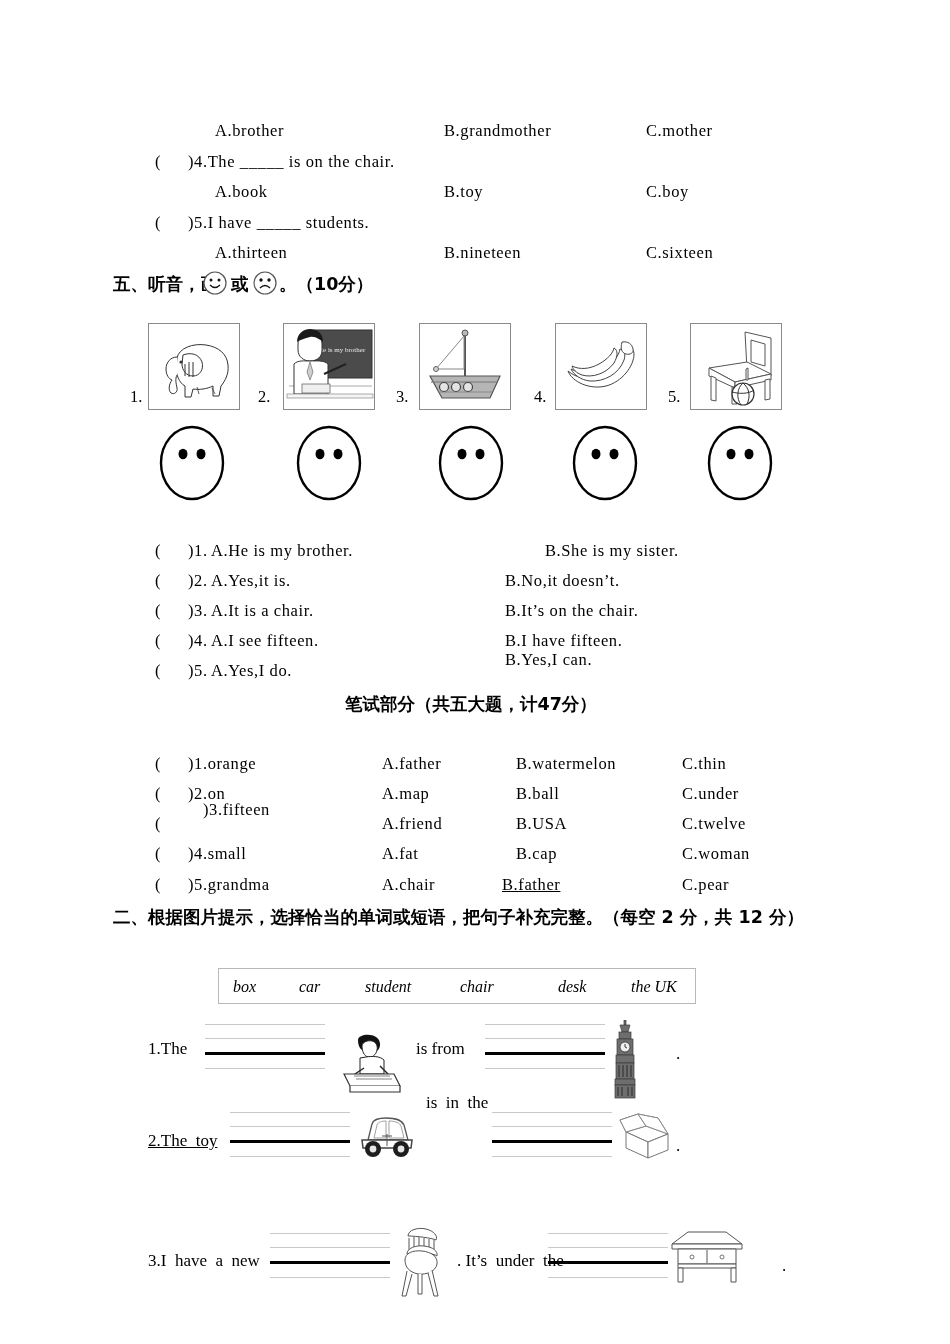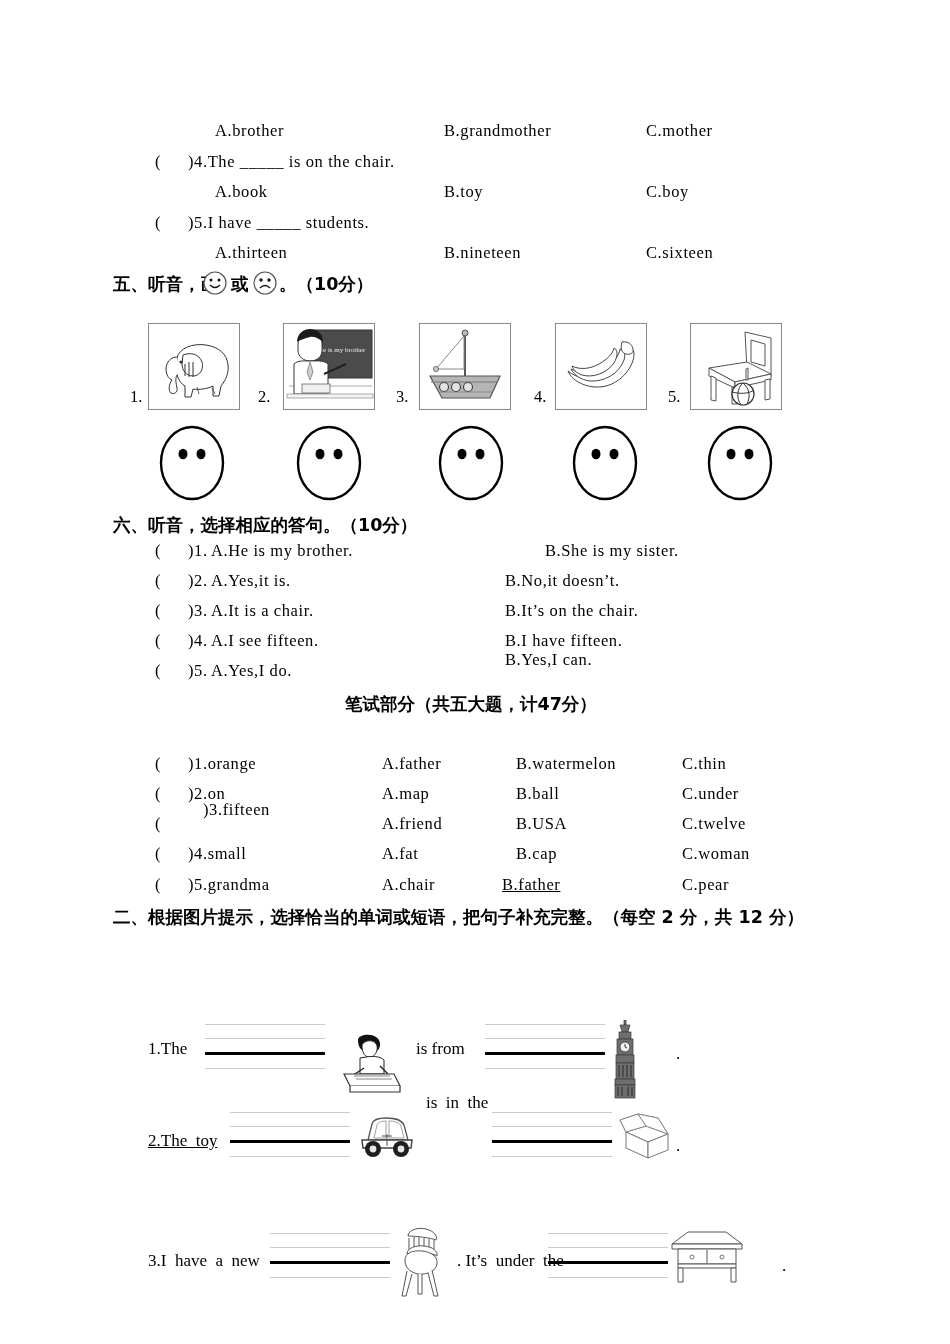--- a/index.html
+++ b/index.html
@@ -225,21 +225,20 @@
       </svg>
   </span>
   <span class="face" style="left:707px; top:424px;">
     <svg width="66" height="78" viewBox="0 0 66 78">
         <ellipse cx="33" cy="39" rx="31" ry="36" fill="#fff" stroke="#000" stroke-width="2.4"></ellipse>
         <ellipse cx="24" cy="30" rx="4.5" ry="5.2" fill="#000"></ellipse>
         <ellipse cx="42" cy="30" rx="4.5" ry="5.2" fill="#000"></ellipse>
       </svg>
   </span>
 
-  <div class="row zh-head" style="left:113px; top:513px;">六、听音，选择相应的答句。（10分）</div>
 
   <div class="row en" style="left:155px; top:541px;">(</div>
   <div class="row en" style="left:188px; top:541px;">)1.</div>
   <div class="row en" style="left:211px; top:541px;">A.He is my brother.</div>
   <div class="row en" style="left:545px; top:541px;">B.She is my sister.</div>
 
   <div class="row en" style="left:155px; top:571px;">(</div>
   <div class="row en" style="left:188px; top:571px;">)2.</div>
   <div class="row en" style="left:211px; top:571px;">A.Yes,it is.</div>
   <div class="row en" style="left:505px; top:571px;">B.No,it doesn’t.</div>
@@ -287,20 +286,28 @@
   <div class="row en" style="left:682px; top:844px;">C.woman</div>
 
   <div class="row en" style="left:155px; top:875px;">(</div>
   <div class="row en" style="left:188px; top:875px;">)5.grandma</div>
   <div class="row en" style="left:382px; top:875px;">A.chair</div>
   <div class="row en" style="left:502px; top:875px;text-decoration:underline;">B.father</div>
   <div class="row en" style="left:682px; top:875px;">C.pear</div>
 
   <div class="zh-head" style="position:absolute; left:113px; top:903px; width:730px; line-height:29px; text-align:justify;">二、根据图片提示，选择恰当的单词或短语，把句子补充完整。（每空 2 分，共 12 分）</div>
 
+  <div class="wordbank" style="left:218px; top:968px; width:478px; height:36px;">
+    <span class="wbword" style="left:14px;  top:9px;">box</span>
+    <span class="wbword" style="left:80px;  top:9px;">car</span>
+    <span class="wbword" style="left:146px; top:9px;">student</span>
+    <span class="wbword" style="left:241px; top:9px;">chair</span>
+    <span class="wbword" style="left:339px; top:9px;">desk</span>
+    <span class="wbword" style="left:412px; top:9px;">the UK</span>
+  </div>
 
   <div class="sentxt" style="left:148px; top:1039px;">1.The</div>
   <div class="blank" style="left:205px; top:1024px; width:120px; height:46px;">
     <div class="l1"></div>
       <div class="l2"></div>
       <div class="l3"></div>
       <div class="l4"></div>
   </div>
   <div style="position:absolute; left:336px; top:1034px;">
     <svg width="72" height="60" viewBox="0 0 72 60">

